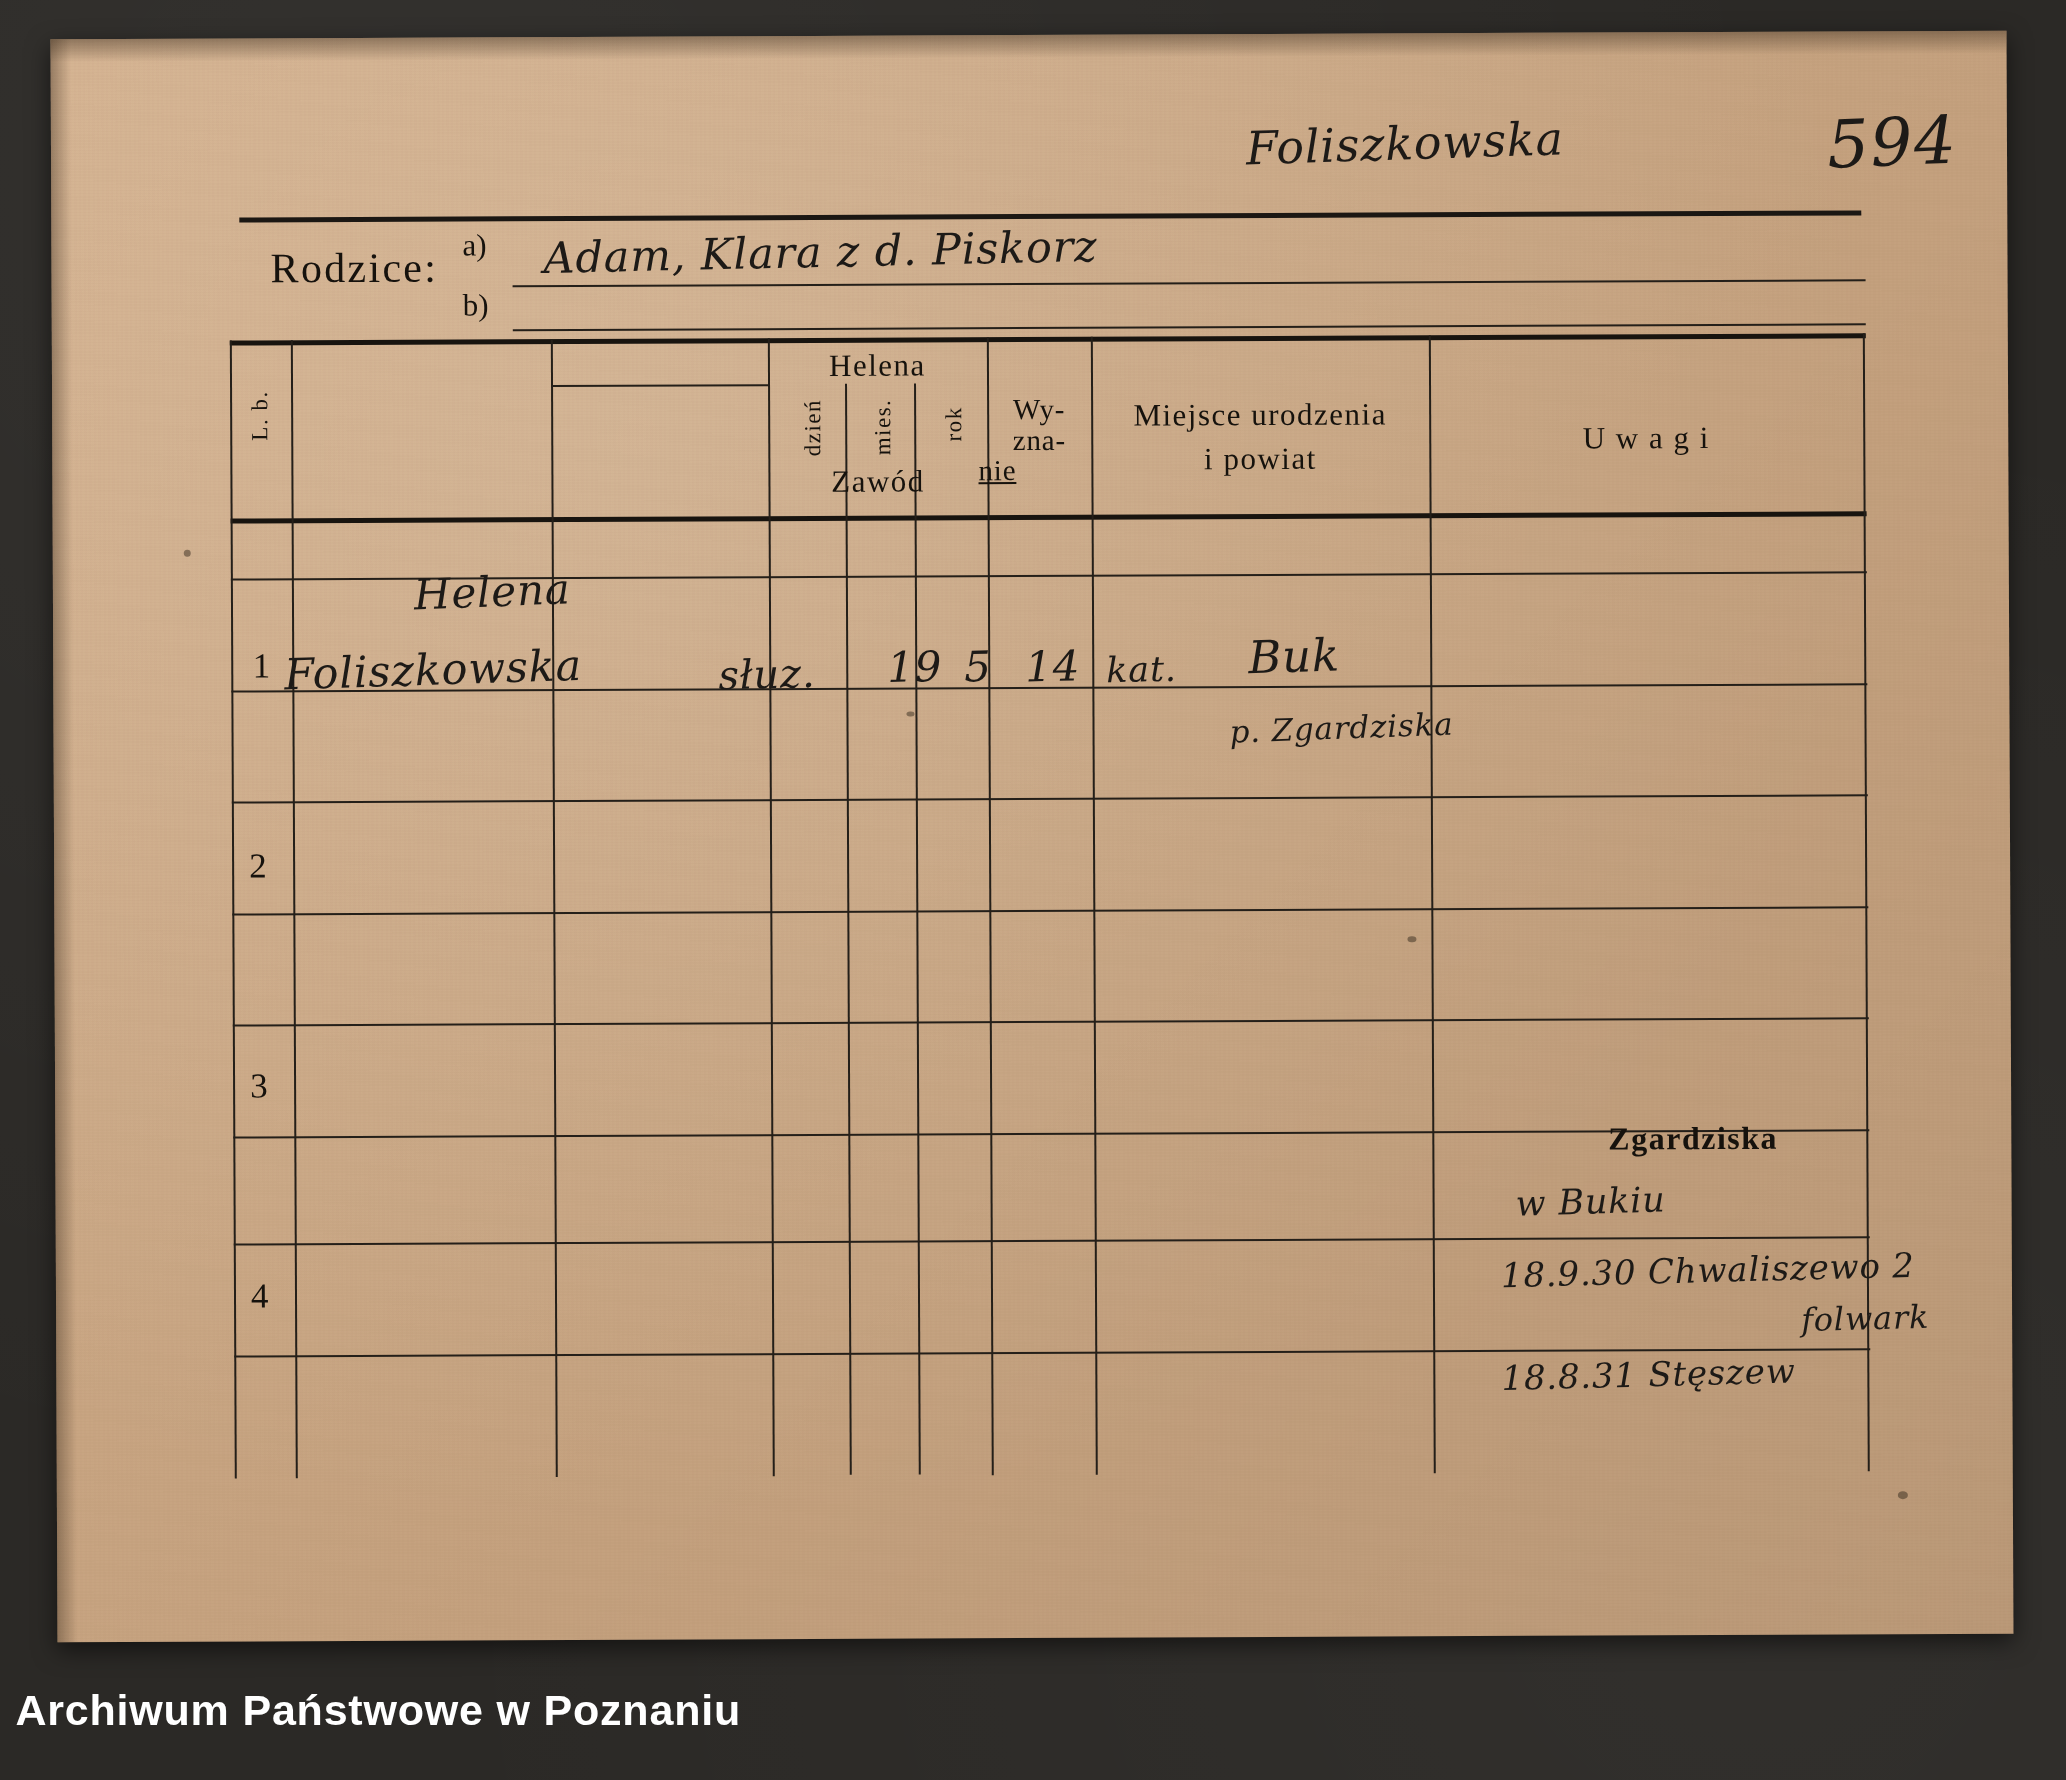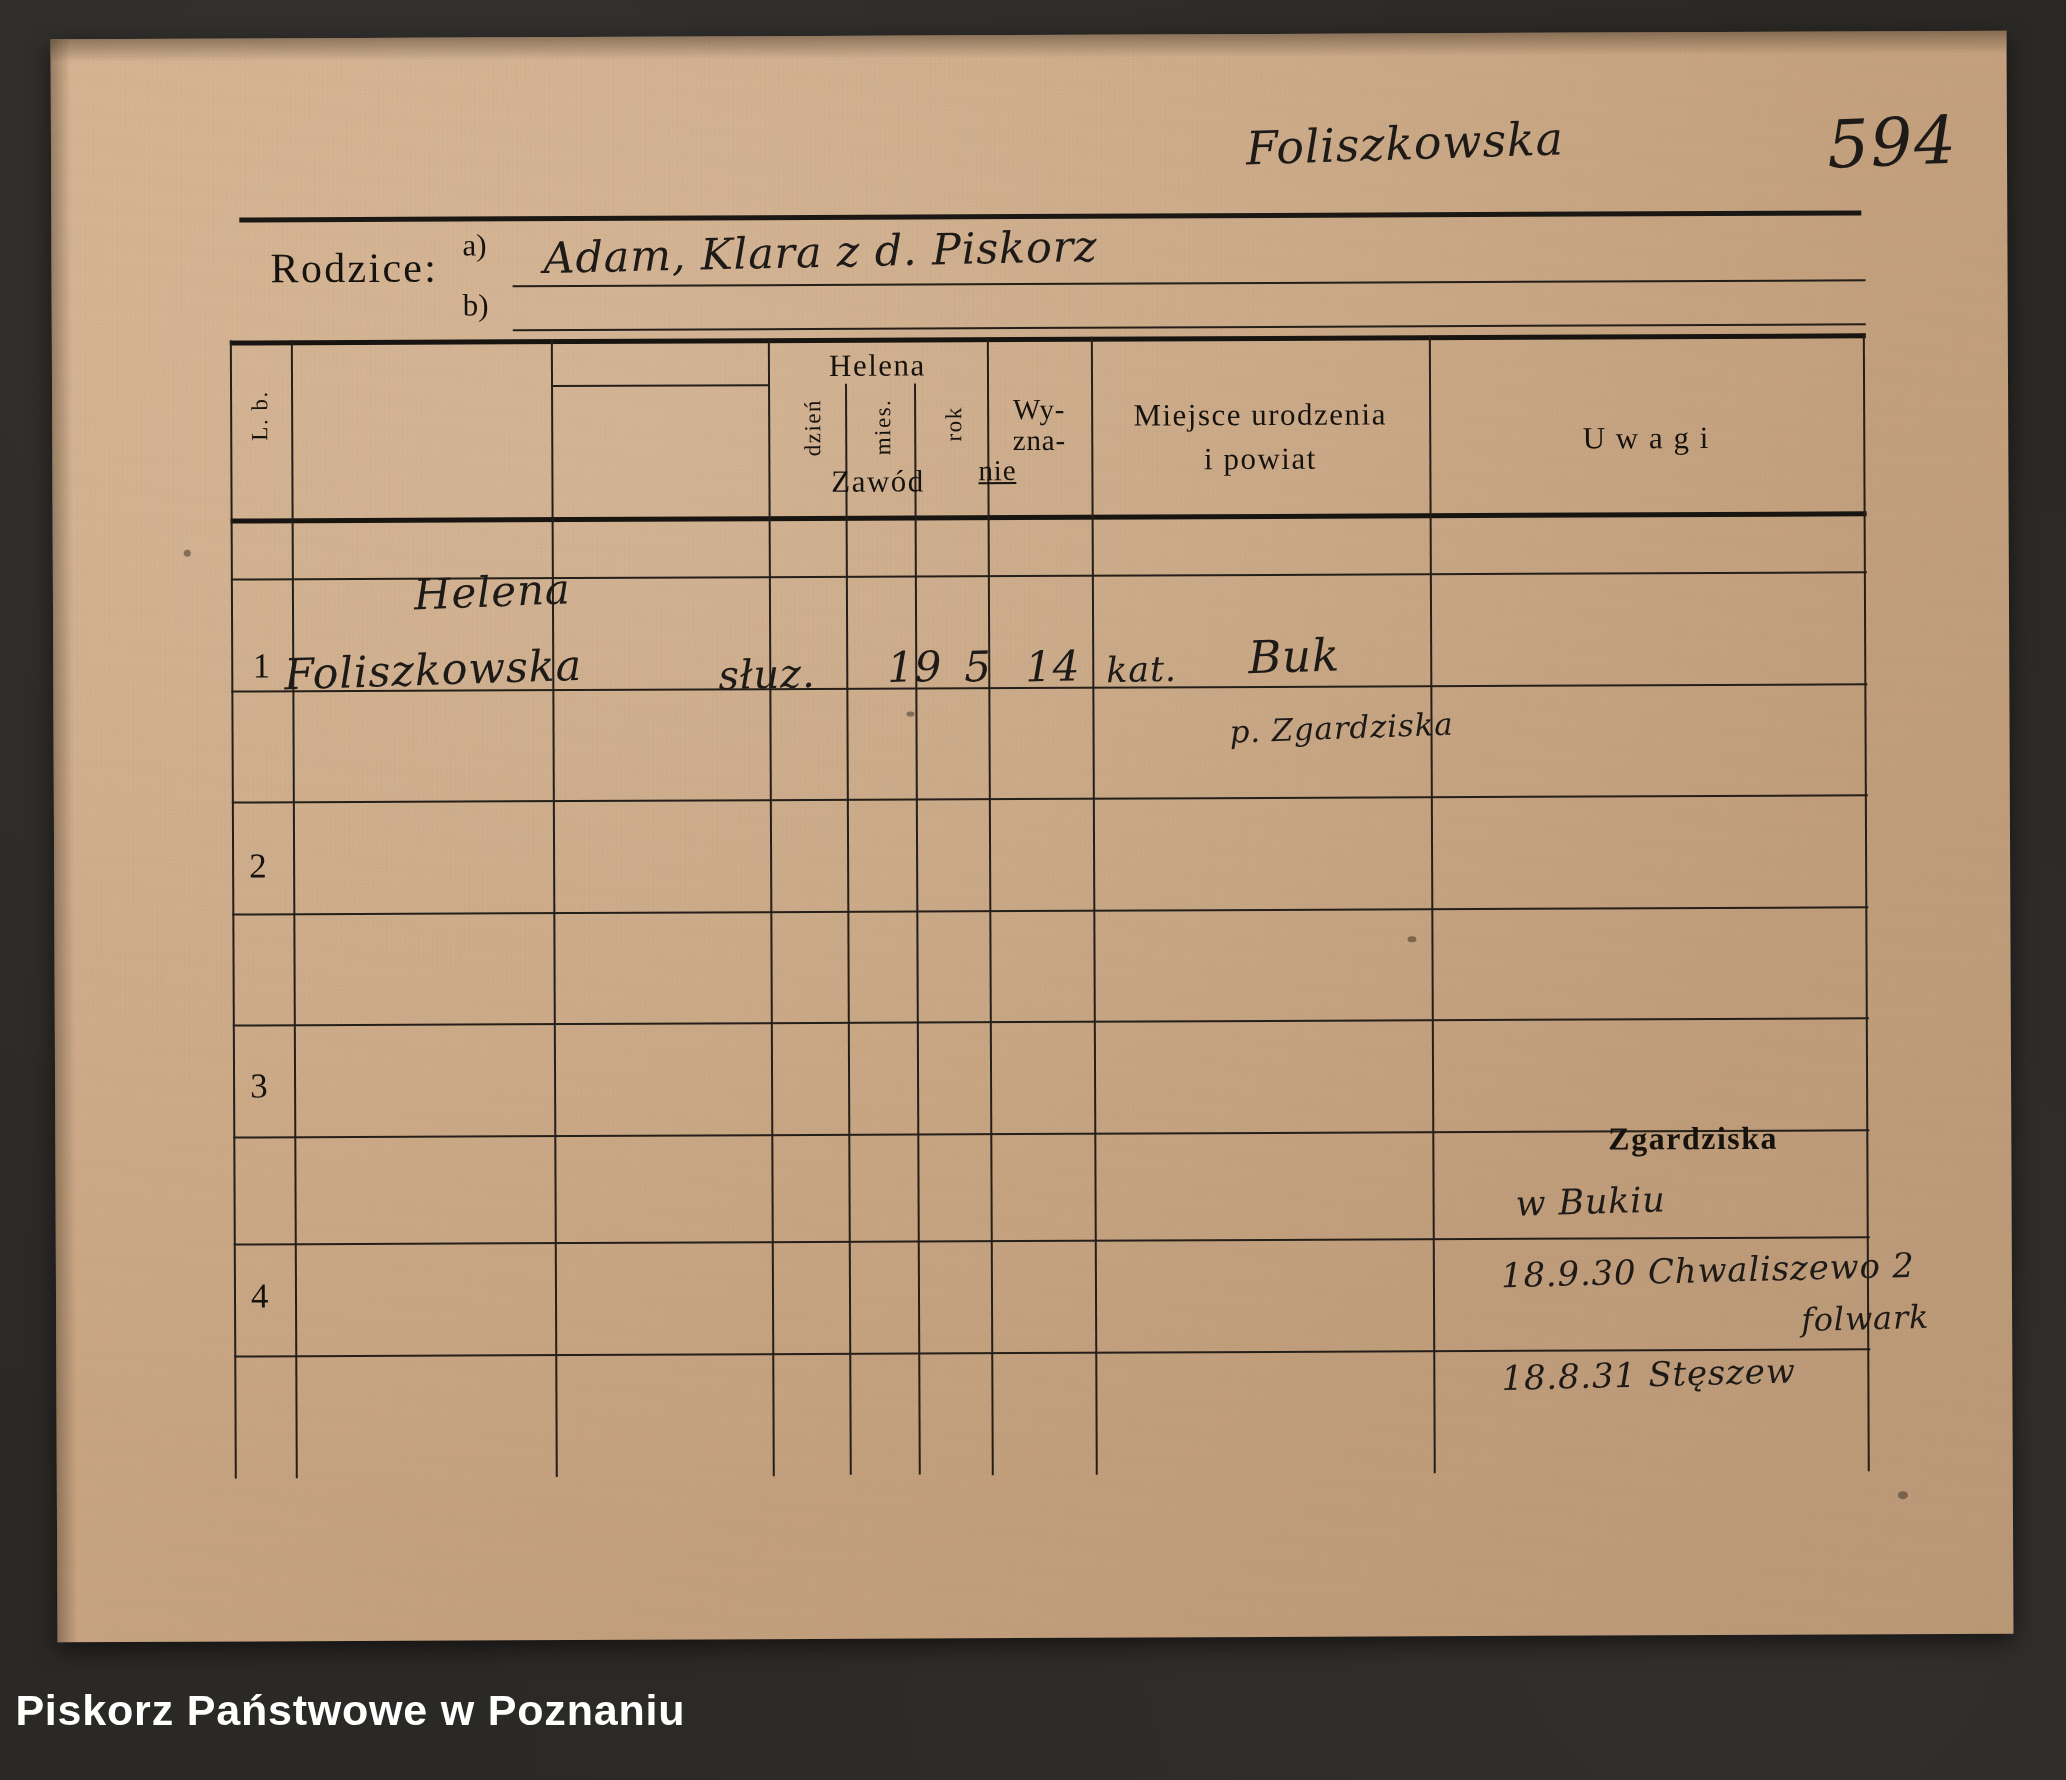--- a/index.html
+++ b/index.html
@@ -323,15 +323,15 @@
   <div id="hand-powiat" class="hand entry">p. Zgardziska</div>
 
   <div id="mieszkanie-title" class="print">Zgardziska</div>
   <div id="mieszk-1" class="hand mieszk-line">w Bukiu</div>
   <div id="mieszk-2" class="hand mieszk-line">18.9.30 Chwaliszewo 2</div>
   <div id="mieszk-2b" class="hand mieszk-line">folwark</div>
   <div id="mieszk-3" class="hand mieszk-line">18.8.31 Stęszew</div>
 </div>
 
 <div id="footer">
-  <div id="footer-text">Piskorz Państwowe w Poznaniu</div>
+  <div id="footer-text">Archiwum Państwowe w Poznaniu</div>
 </div>
 
 
 </body></html>

